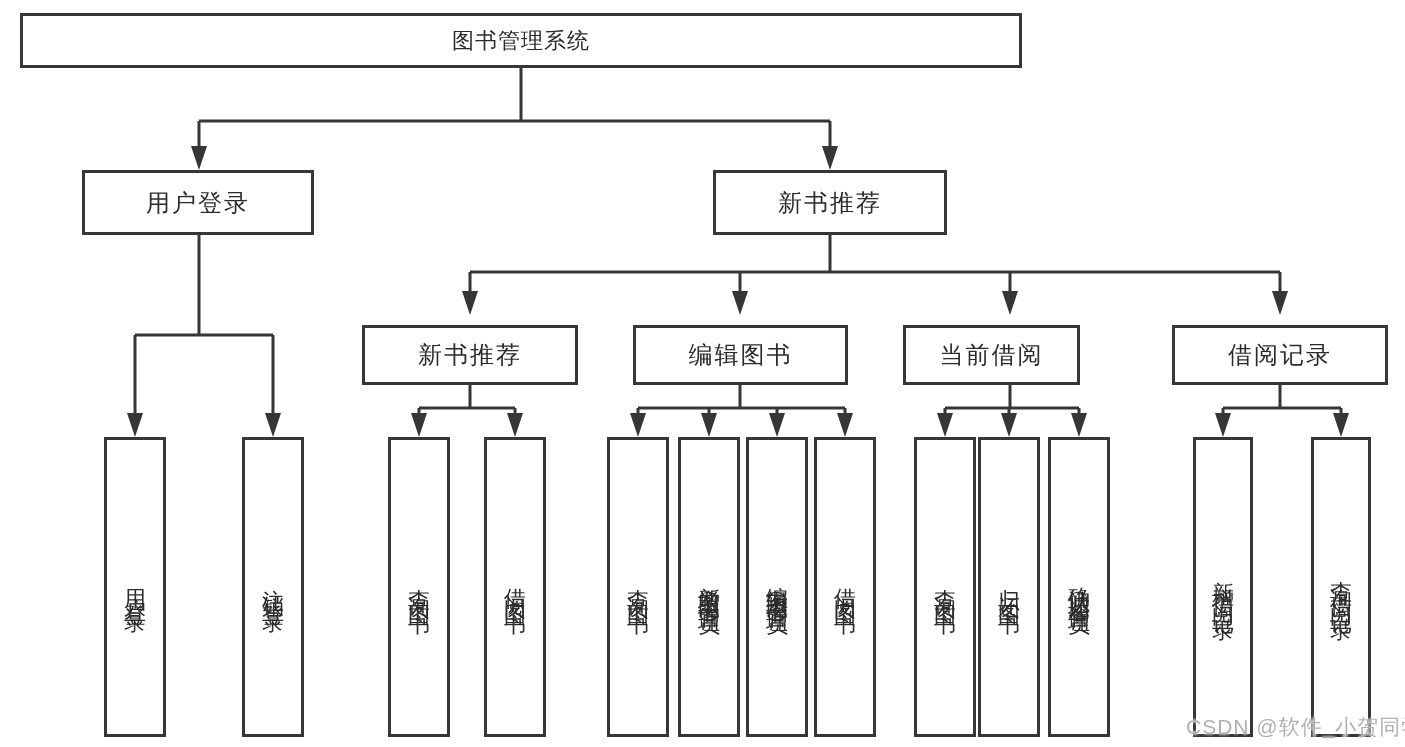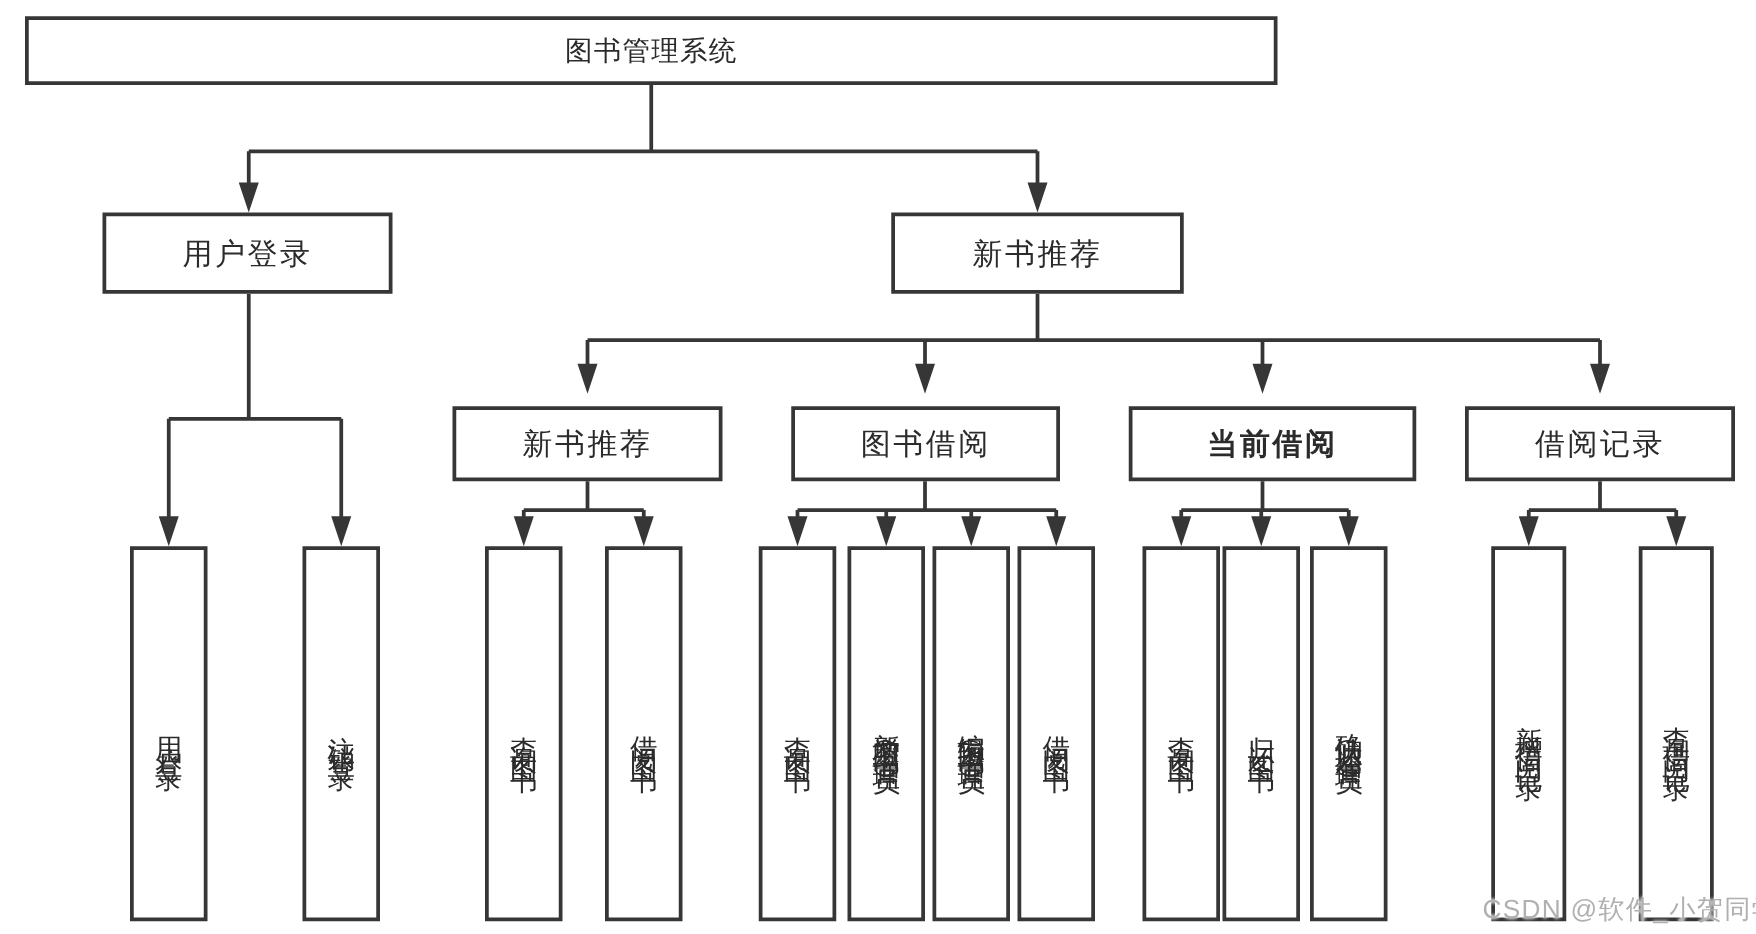--- a/index.html
+++ b/index.html
@@ -28,21 +28,21 @@
     z-index: 2;
   }
   .hlabel { font-size: 24px; letter-spacing: 2px; white-space: nowrap; }
   .n-root  { left: 20px;  top: 13px;  width: 1002px; height: 55px; }
   .n-root .hlabel { font-size: 22px; letter-spacing: 1px; }
   .n-login { left: 82px;  top: 170px; width: 232px; height: 65px; }
   .n-mgmt  { left: 713px; top: 170px; width: 234px; height: 65px; }
   .n-l3    { top: 325px;  height: 60px; }
   .n-new     { left: 362px;  width: 216px; }
   .n-borrow  { left: 633px;  width: 215px; }
-  .n-current { left: 903px;  width: 230px; font-weight: bold; }
+  .n-current { left: 903px;  width: 177px; }
   .n-records { left: 1172px; width: 216px; }
   .leaf { top: 437px; width: 62px; height: 300px; }
   .leaf .vlabel {
     writing-mode: vertical-rl;
     text-orientation: mixed;
     font-size: 22px;
     letter-spacing: 8px;
     line-height: 1;
     white-space: nowrap;
   }
@@ -125,21 +125,21 @@
     <span class="hlabel">用户登录</span>
   </div>
   <div class="box n-mgmt">
     <span class="hlabel">新书推荐</span>
   </div>
 
   <div class="box n-l3 n-new">
     <span class="hlabel">新书推荐</span>
   </div>
   <div class="box n-l3 n-borrow">
-    <span class="hlabel">图书借阅</span>
+    <span class="hlabel">编辑图书</span>
   </div>
   <div class="box n-l3 n-current">
     <span class="hlabel">当前借阅</span>
   </div>
   <div class="box n-l3 n-records">
     <span class="hlabel">借阅记录</span>
   </div>
 
   <div class="box leaf lf-1">
     <span class="vlabel">用户登录</span>

